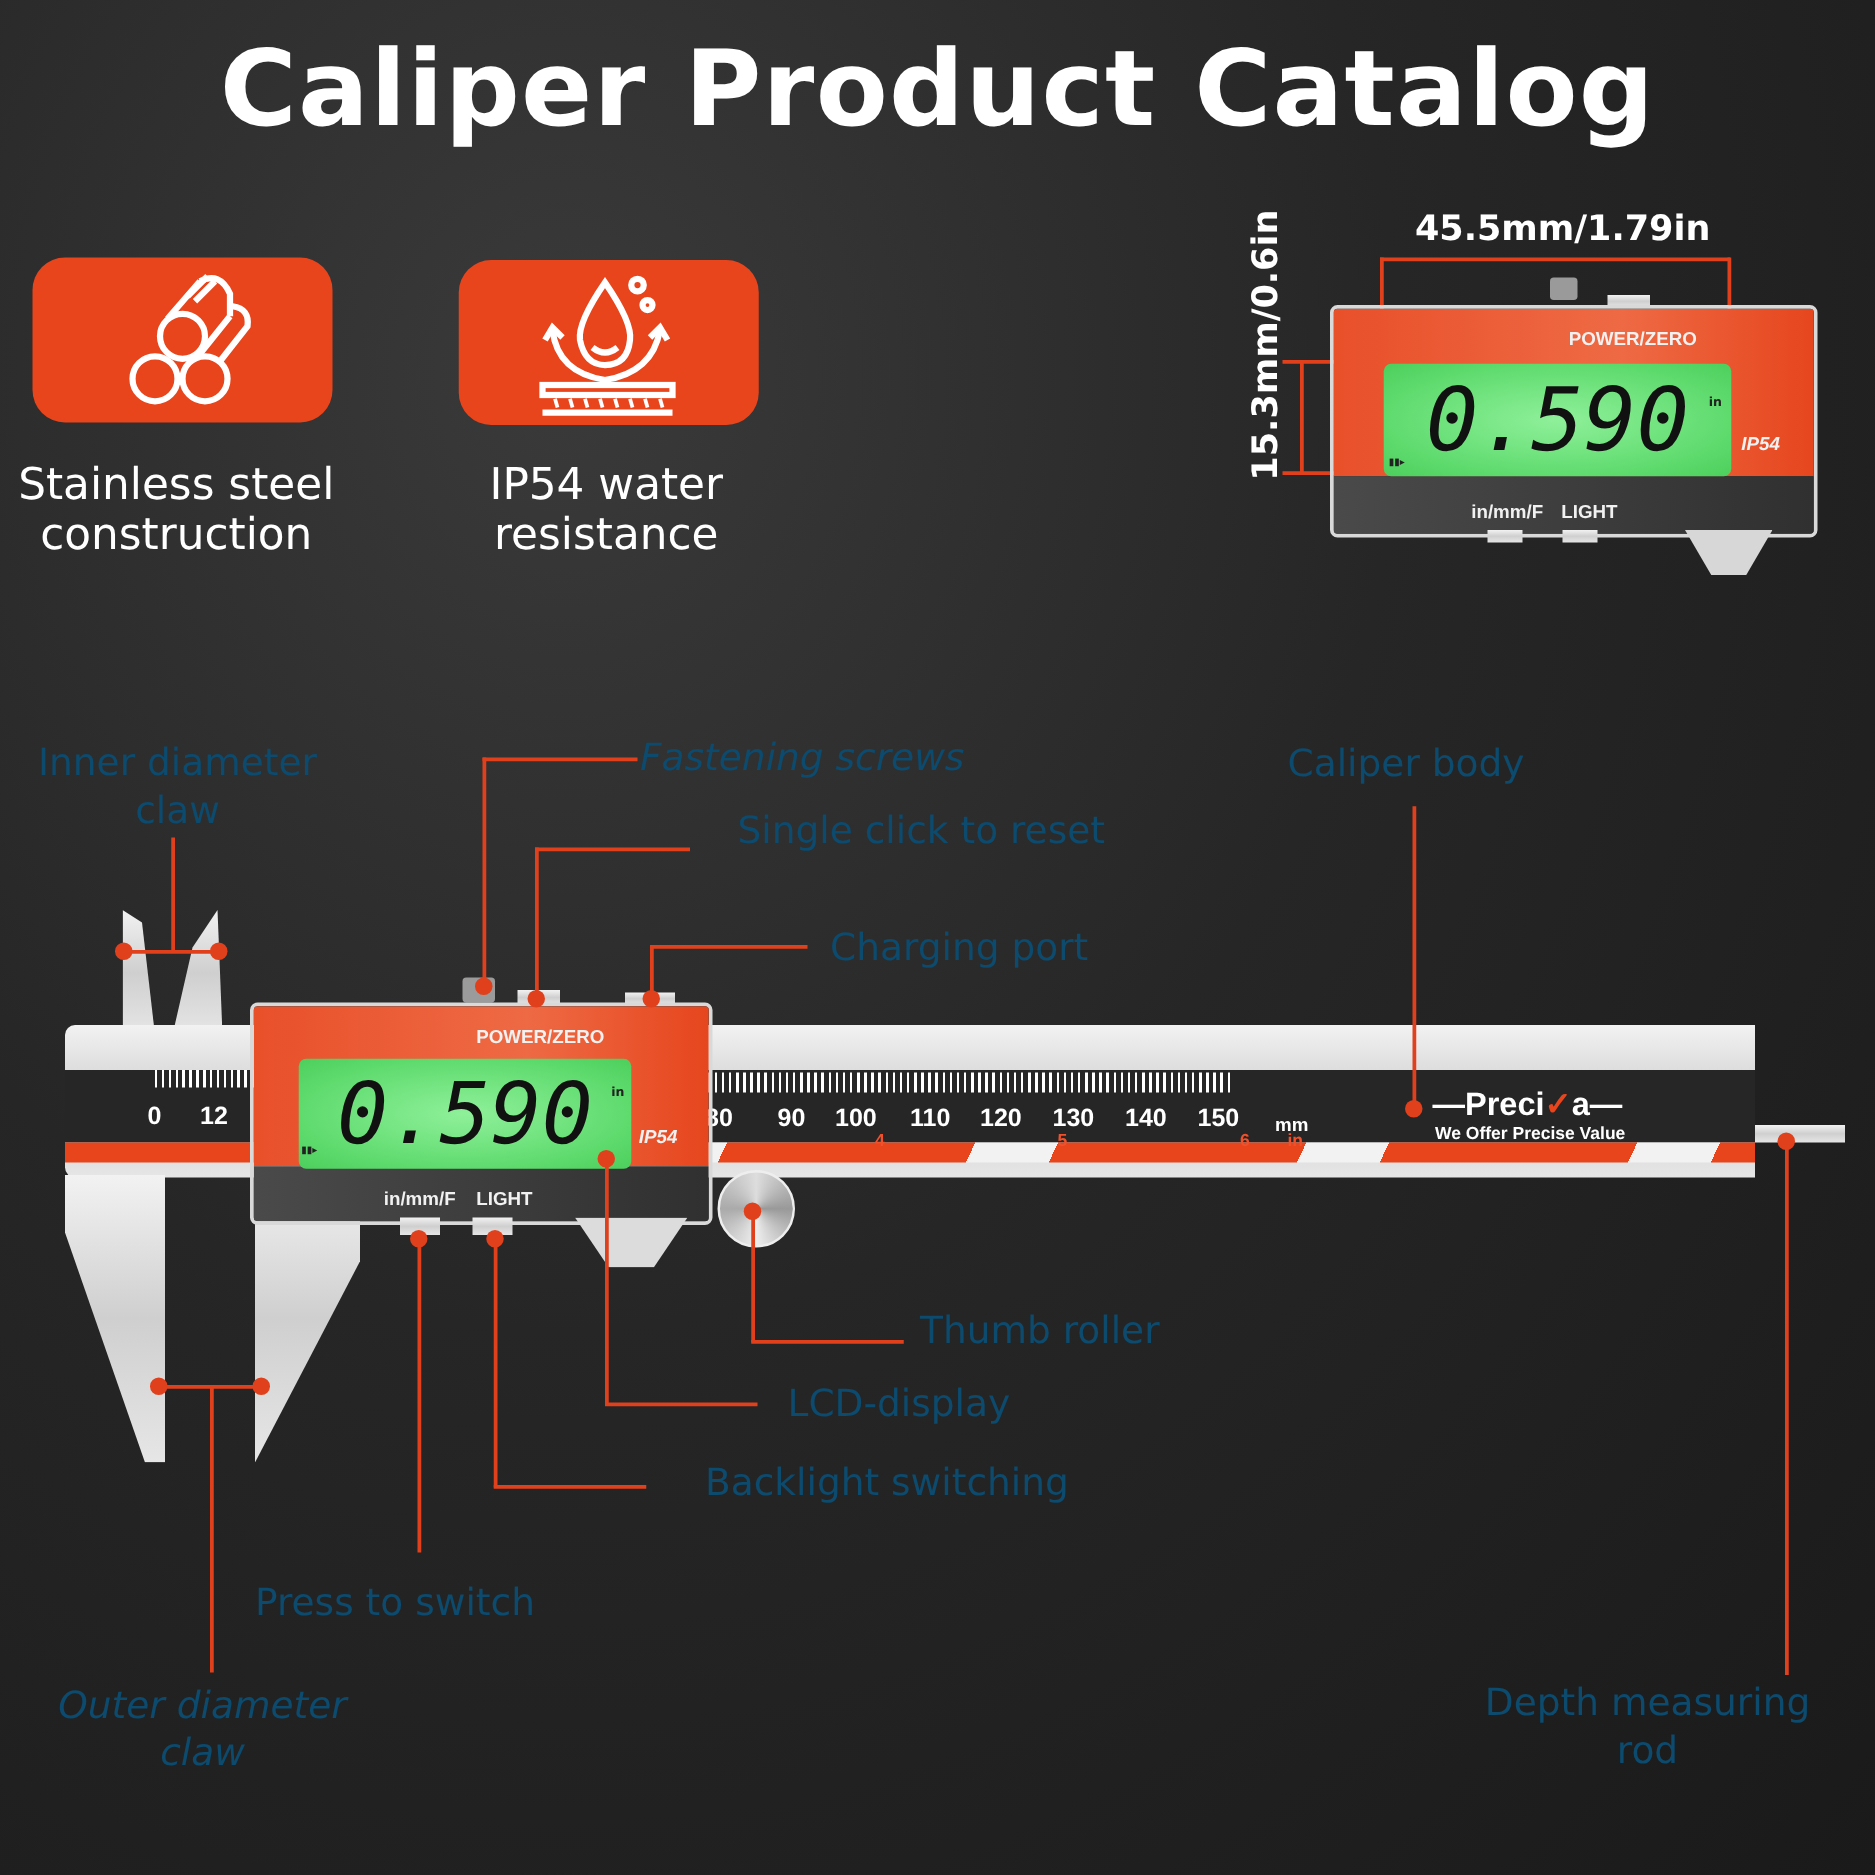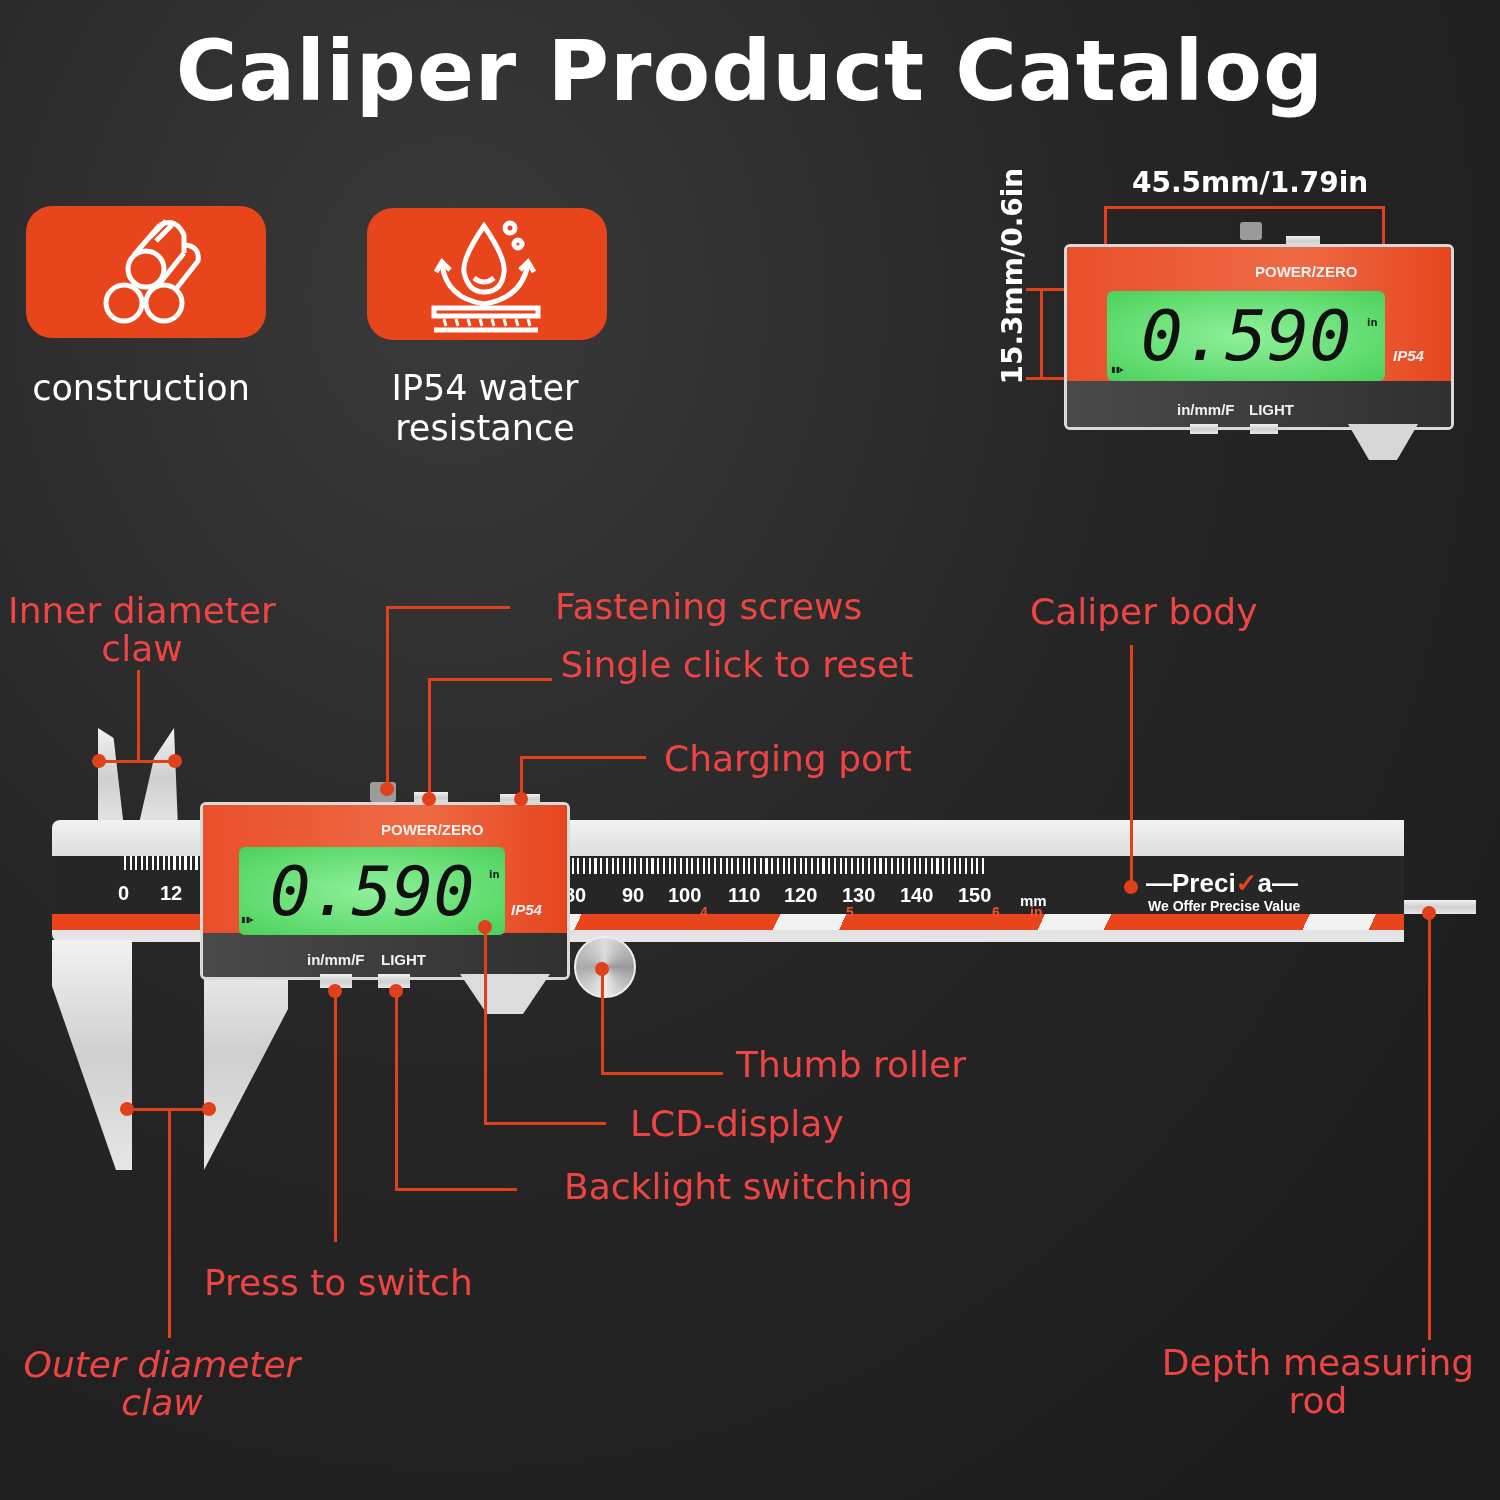--- a/index.html
+++ b/index.html
@@ -11,21 +11,21 @@
   .abs { position:absolute; }
   .title {
     left:0; top:22px; width:1500px; text-align:center;
     font-family:"DejaVu Sans", sans-serif; font-weight:bold; font-size:84px; letter-spacing:1px;
   }
   .feature-box {
     background:#e8451d; border-radius:26px;
     display:flex; align-items:center; justify-content:center;
   }
   .feature-label { text-align:center; font-size:35px; line-height:40px; color:#fff; }
-  .callout { font-size:36px; line-height:38px; color:#ef4444; white-space:nowrap; }
+  .callout { font-size:30px; line-height:38px; color:#0c4a6e; white-space:nowrap; }
   .callout.center { text-align:center; }
   .line { background:#e0401c; }
   .dot { width:14px; height:14px; border-radius:50%; background:#e0401c; }
   
   .disp { border:3px solid #d9d9d9; border-radius:6px; overflow:hidden; }
   .disp-top { background:linear-gradient(90deg,#e8502a,#ee6a44 60%,#e6461e); }
   .disp-bot { background:linear-gradient(90deg,#4a4a4a,#303030); }
   .lcd {
     background:radial-gradient(ellipse at 50% 50%, #8ff09a 0%, #5fdb6e 70%, #4ccf5c 100%);
     border-radius:6px; color:#111; display:flex; align-items:center; justify-content:center;
@@ -48,20 +48,21 @@
       <circle cx="60" cy="52" r="18"></circle>
       <circle cx="38" cy="86" r="18"></circle>
       <circle cx="78" cy="86" r="18"></circle>
       <path d="M48 38 L74 8 M74 66 L98 36 M74 8 Q90 0 98 18 L98 36"></path>
       <path d="M90 72 L112 44 Q114 30 100 28"></path>
       <path d="M64 20 L80 4 M70 24 L86 8"></path>
     </g>
   </svg>
 </div>
 <div class="abs feature-label" style="left:0;top:368px;width:282px;">
+  <div>Stainless steel</div>
   <div>construction</div>
 </div>
 
 <div class="abs feature-box" style="left:367px;top:208px;width:240px;height:132px;">
   <svg width="130" height="120" viewBox="0 0 130 120">
     <g fill="none" stroke="#fff" stroke-width="5">
       <path d="M62 12 Q40 44 42 58 Q46 78 62 78 Q80 78 82 58 Q84 44 62 12 Z"></path>
       <path d="M52 64 Q62 72 72 64"></path>
       <circle cx="88" cy="14" r="5"></circle>
       <circle cx="96" cy="30" r="4"></circle>
@@ -211,21 +212,21 @@
 
 <div class="abs line" style="left:126px;top:1108px;width:82px;height:3px;"></div>
 <div class="abs line" style="left:168px;top:1108px;width:3px;height:230px;"></div>
 <div class="abs dot" style="left:120px;top:1102px;"></div>
 <div class="abs dot" style="left:202px;top:1102px;"></div>
 
 <div class="abs callout center" style="left:0;top:592px;width:284px;">
   <div>Inner diameter</div>
   <div>claw</div>
 </div>
-<div class="abs callout" style="left:555px;top:588px;">Fastening screws</div>
+<div class="abs callout" style="left:512px;top:588px;font-style:italic;">Fastening screws</div>
 <div class="abs callout center" style="left:556px;top:650px;width:362px;">
   <div style="margin-top:-4px;">Single click to reset</div>
 </div>
 <div class="abs callout" style="left:664px;top:740px;">Charging port</div>
 <div class="abs callout" style="left:1030px;top:593px;">Caliper body</div>
 <div class="abs callout" style="left:736px;top:1046px;">Thumb roller</div>
 <div class="abs callout" style="left:630px;top:1105px;">LCD-display</div>
 <div class="abs callout" style="left:564px;top:1168px;">Backlight switching</div>
 <div class="abs callout" style="left:204px;top:1264px;">Press to switch</div>
 <div class="abs callout center" style="left:16px;top:1346px;width:292px;font-style:italic;">

